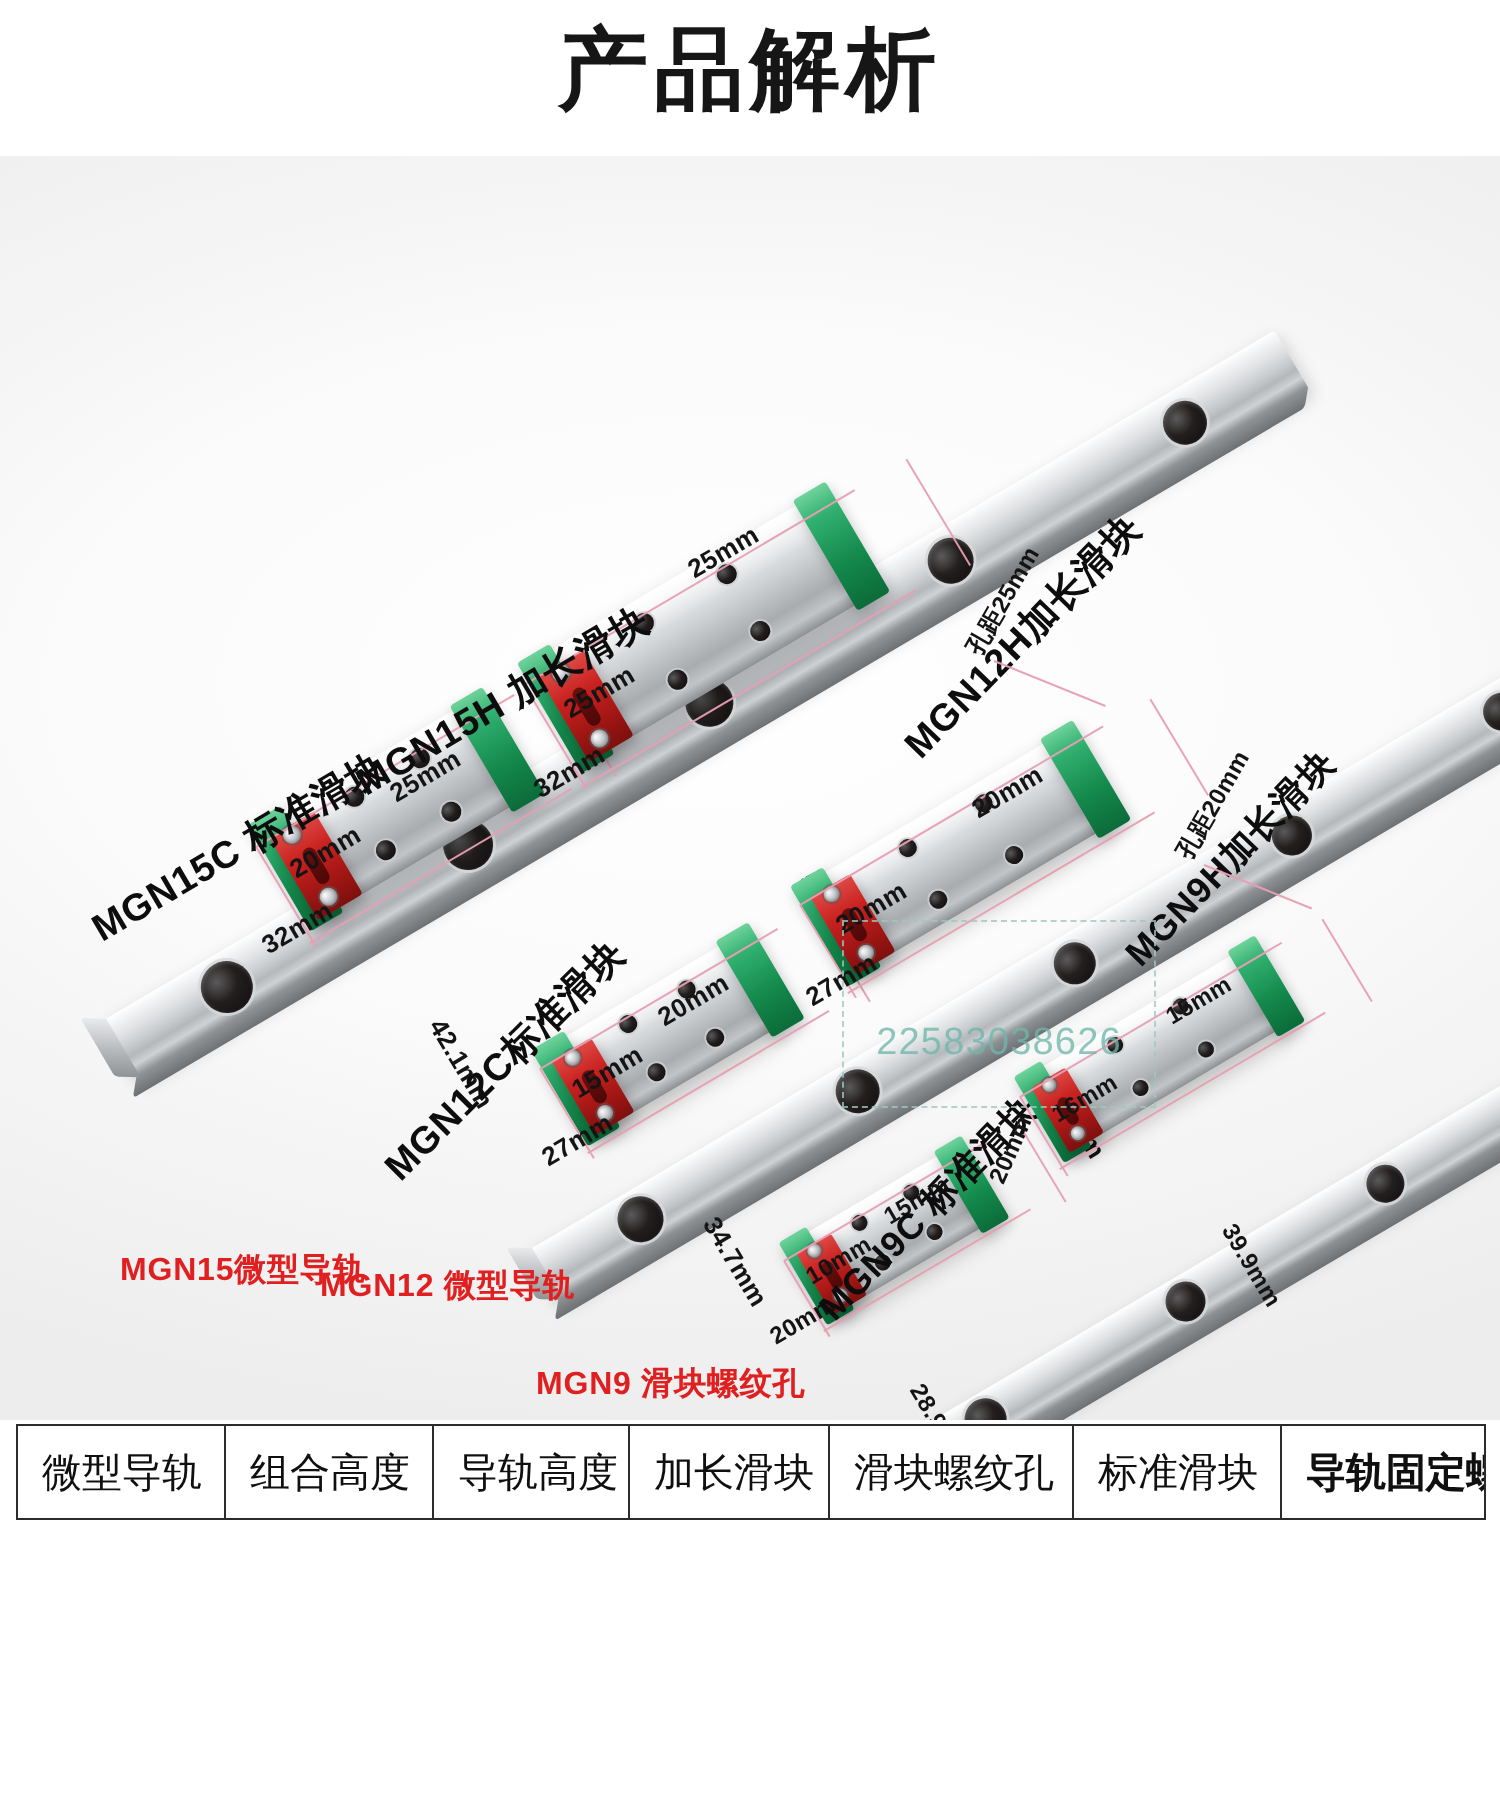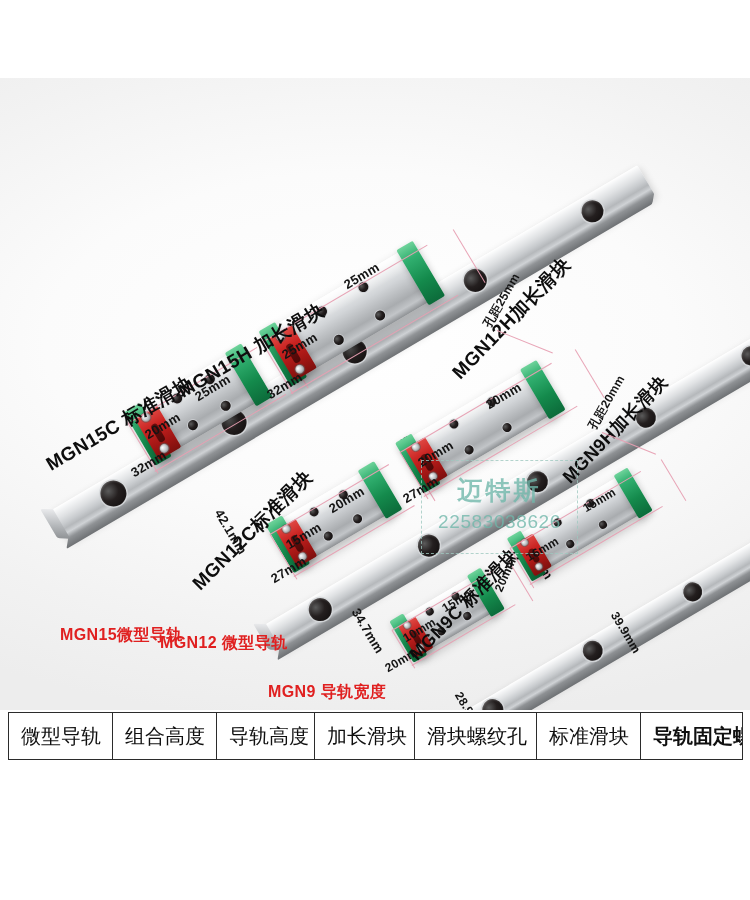--- a/index.html
+++ b/index.html
@@ -152,20 +152,21 @@
   table.spec th.b, table.spec td.b{font-weight:bold;}
   col.c0{width:104px;} col.c1{width:104px;} col.c2{width:98px;}
   col.c3{width:100px;} col.c4{width:122px;} col.c5{width:104px;}
   col.c6{width:102px;}
 </style>
 </head>
 <body>
 
 <div id="page">
 
+  <div class="title">产品解析</div>
 
   <div class="stage">
 
     <div class="railwrap" style="left:60px;top:430px;width:680px;height:34px;transform:rotate(-30.5deg);">
       <div class="rail" style="width:680px;height:34px;">
         <div class="endface"></div>
         <div class="hole" style="left:62px;width:26px;height:26px;"></div>
         <div class="hole" style="left:202px;width:25px;height:25px;"></div>
         <div class="hole" style="left:342px;width:24px;height:24px;"></div>
         <div class="hole" style="left:482px;width:23px;height:23px;"></div>
@@ -348,27 +349,26 @@
     <div class="dimline" style="left:661px;top:381px;width:48px;transform:rotate(59deg);"></div>
     <div class="dimtxt sm" style="left:584px;top:424px;transform:rotate(-30.5deg);">15mm</div>
     <div class="dimtxt sm" style="left:527px;top:473px;transform:rotate(-30.5deg);">16mm</div>
     <div class="dimtxt sm" style="left:498px;top:506px;transform:rotate(-66deg);">20mm</div>
     <div class="dimtxt sm" style="left:614px;top:528px;transform:rotate(59deg);">39.9mm</div>
     <div class="partlbl" style="left:566px;top:390px;transform:rotate(-46deg);font-size:18px;">MGN9H加长滑块</div>
     <div class="dimtxt sm" style="left:592px;top:342px;transform:rotate(-60deg);">孔距20mm</div>
     <div class="dimline" style="left:602px;top:354px;width:58px;transform:rotate(22deg);"></div>
 
     <div class="wm">
-      <div class="wm-brand">迈特斯</div>
       <div class="wm-phone">22583038626</div>
     </div>
 
     <div class="raillbl" style="left:60px;top:547px;">MGN15微型导轨</div>
     <div class="raillbl" style="left:162px;top:550px;position:absolute;top:555px;left:160px;text-align:right;">MGN12 微型导轨</div>
-    <div class="raillbl" style="left:268px;top:604px;">MGN9 导轨宽度</div>
+    <div class="raillbl" style="left:268px;top:604px;">MGN9 滑块螺纹孔</div>
 
   </div>
 
   <div class="tablewrap">
     <table class="spec">
       <colgroup>
         <col class="c0">
           <col class="c1">
           <col class="c2">
           <col class="c3">

